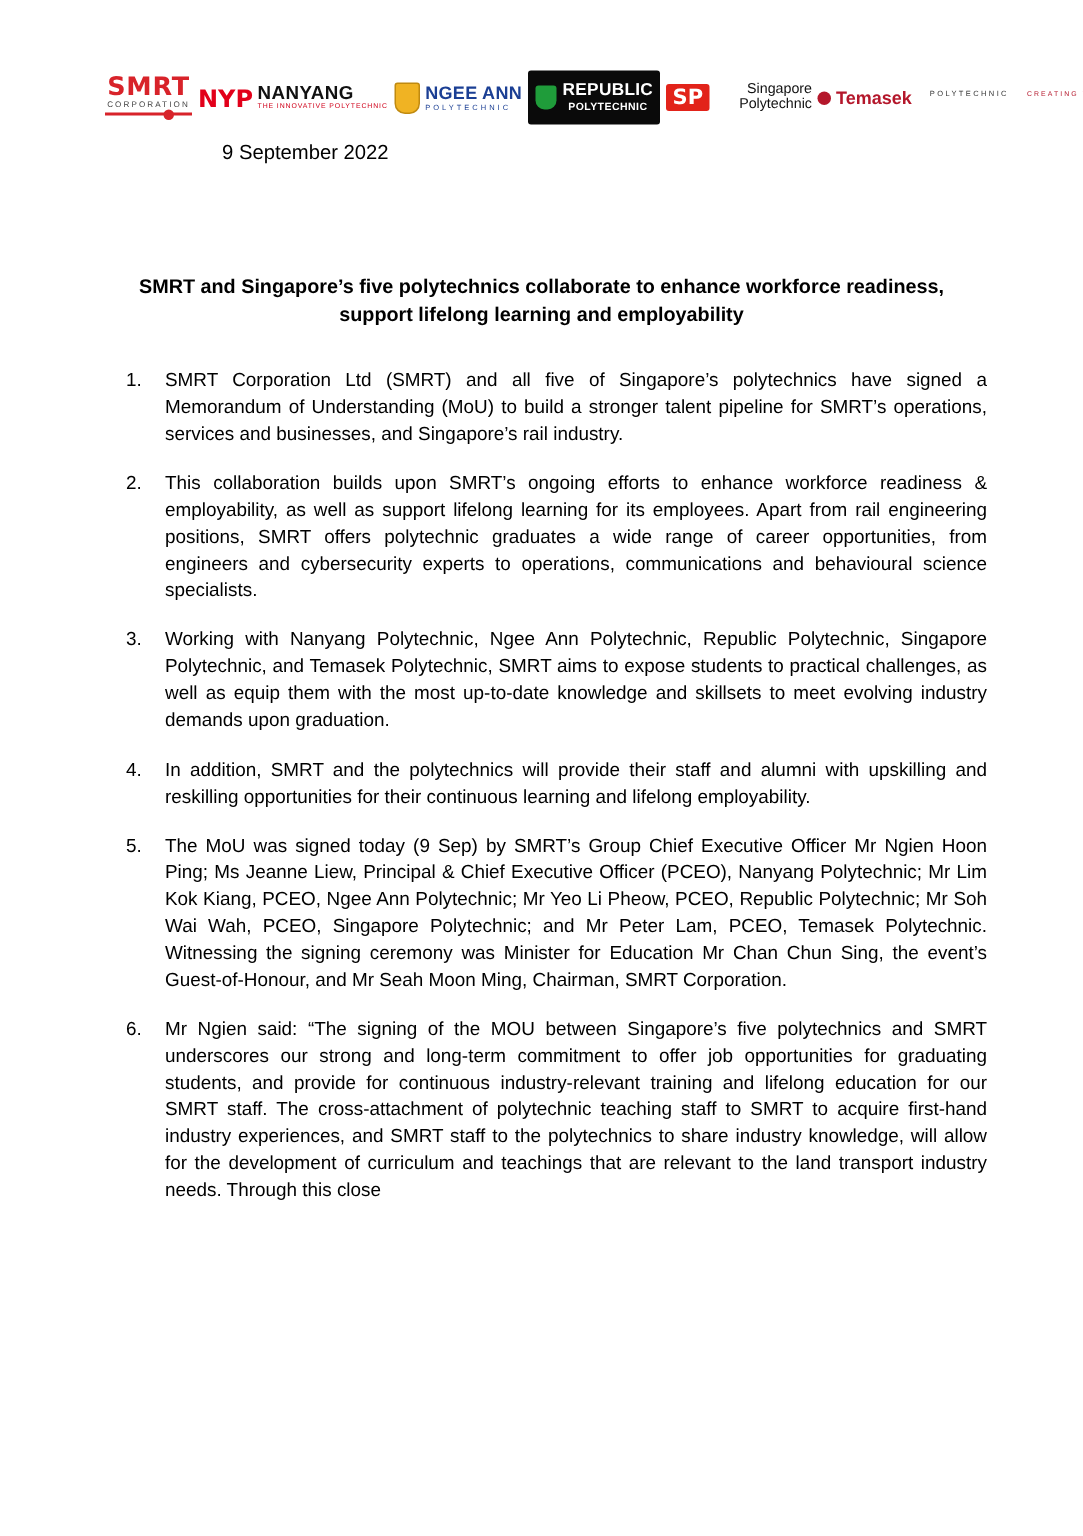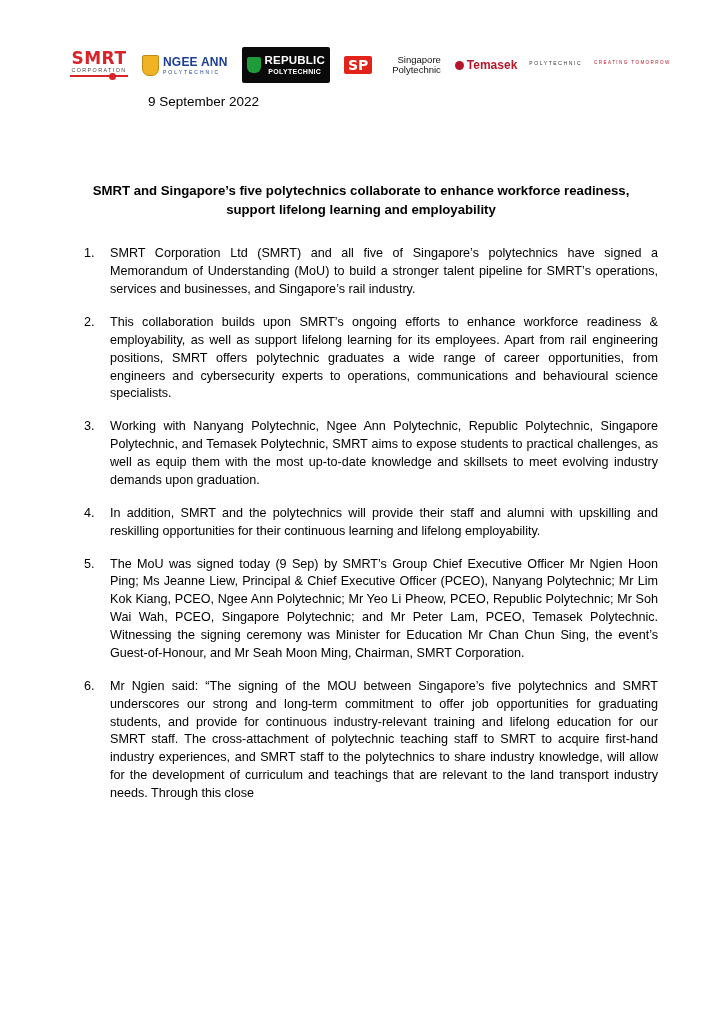--- a/index.html
+++ b/index.html
@@ -21,21 +21,21 @@
     box-sizing: border-box;
     padding: 48px 56px 0 56px;
     position: relative;
   }
 
   
   .logo-strip {
     display: flex;
     align-items: center;
     justify-content: flex-start;
-    gap: 14px;
+    gap: 4px;
     height: 34px;
     padding-left: 14px;
   }
   .logo {
     display: flex;
     align-items: center;
     height: 30px;
     white-space: nowrap;
   }
 
@@ -279,20 +279,27 @@
 <div class="page">
 
   <div class="logo-strip">
 
     <div class="logo logo-smrt">
       <div class="smrt-word">SMRT</div>
       <div class="smrt-sub">CORPORATION</div>
       <div class="smrt-bar"></div>
     </div>
 
+    <div class="logo logo-nyp">
+      <span class="nyp-mark">NYP</span>
+      <span class="nyp-text">
+        <span class="nyp-main">NANYANG</span>
+        <span class="nyp-sub">THE INNOVATIVE POLYTECHNIC</span>
+      </span>
+    </div>
 
     <div class="logo logo-ngeeann">
       <span class="na-shield"></span>
       <span class="na-text">
         <span class="na-main">NGEE ANN</span>
         <span class="na-sub">POLYTECHNIC</span>
       </span>
     </div>
 
     <div class="logo logo-republic">

